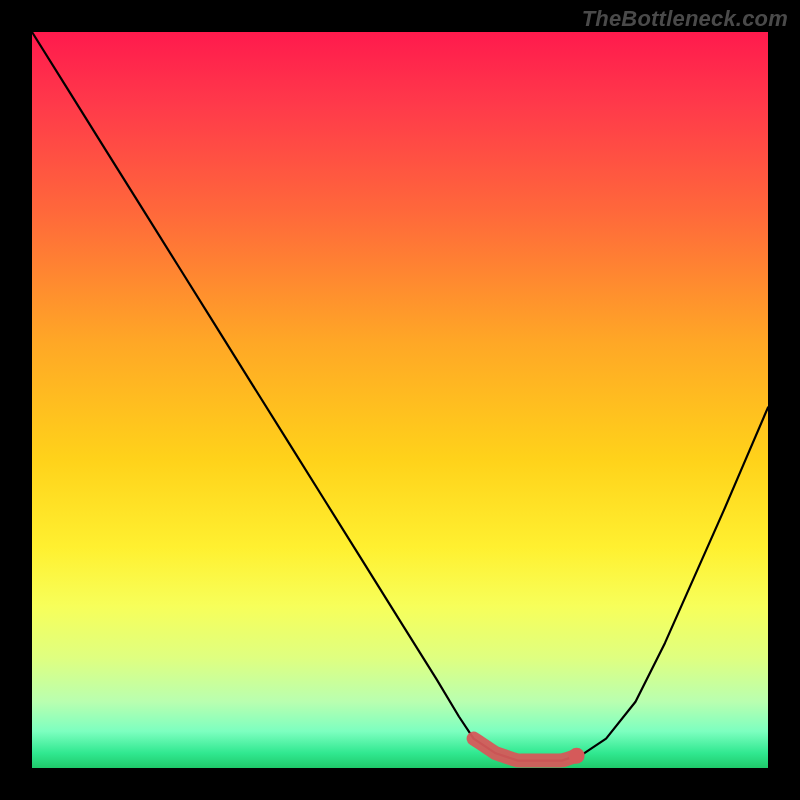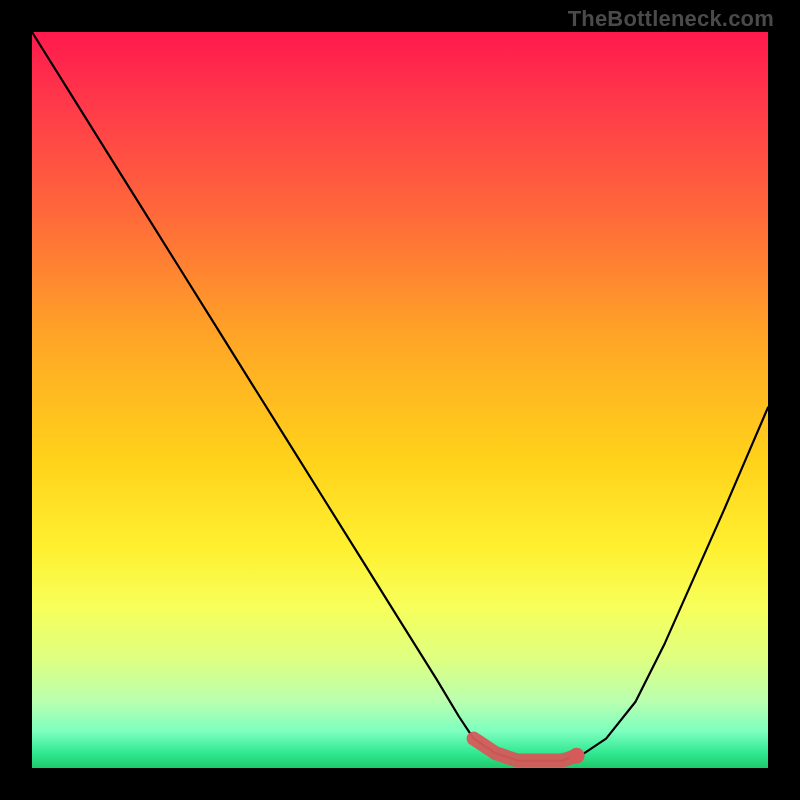--- a/index.html
+++ b/index.html
@@ -35,27 +35,28 @@
       #dfff80 85%,
       #b9ffb0 91%,
       #7dffc0 95%,
       #30e890 98%,
       #1fc96a 100%
     );
   }
   .watermark {
     position: absolute;
     top: 6px;
-    right: 26px;
+    right: 12px;
     font-family: Arial, Helvetica, sans-serif;
     font-size: 22px;
     font-weight: 600;
     color: #4a4a4a;
     letter-spacing: 0.2px;
     user-select: none;
+    font-style: italic;
   }
   svg.curve {
     position: absolute;
     left: 0;
     top: 0;
     width: 736px;
     height: 736px;
     overflow: visible;
   }
 </style>

